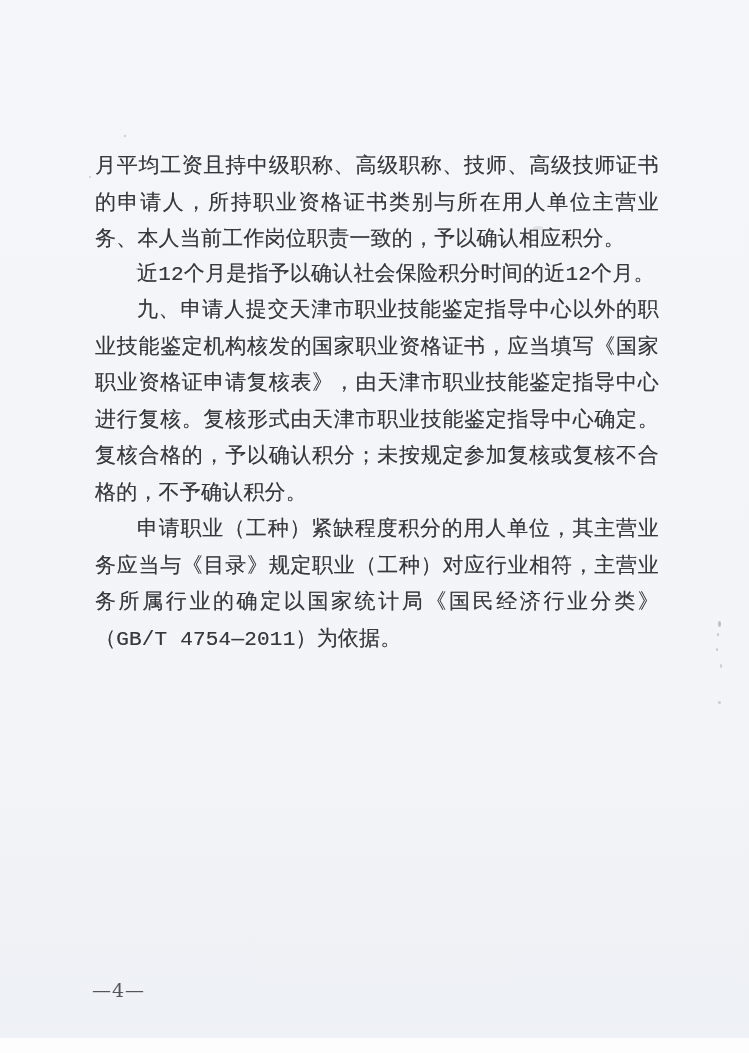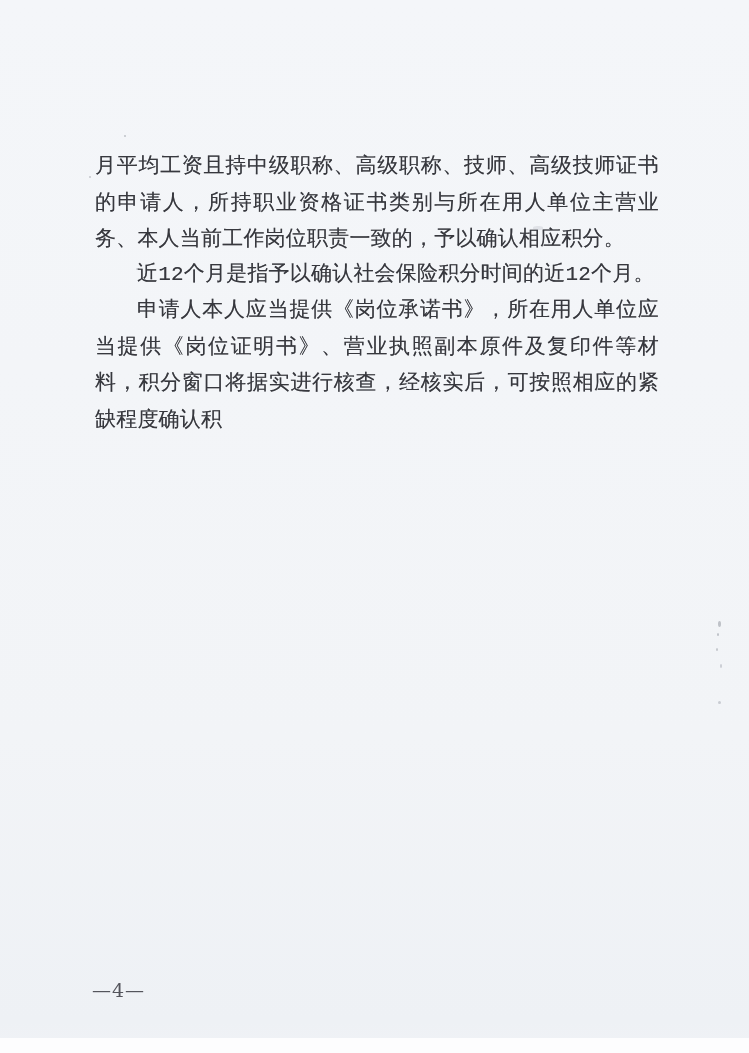--- a/index.html
+++ b/index.html
@@ -46,21 +46,22 @@
     .s9 { left: 717px; top: 633px; width: 2px; height: 3px; opacity: .5; }
   </style>
 </head>
 <body>
 
 <div class="page">
 
   <div class="textblock">
     <p>月平均工资且持中级职称、高级职称、技师、高级技师证书的申请人，所持职业资格证书类别与所在用人单位主营业务、本人当前工作岗位职责一致的，予以确认相应积分。</p>
     <p class="indent">近12个月是指予以确认社会保险积分时间的近12个月。</p>
-    <p class="indent">申请人本人应当提供《岗位承诺书》，所在用人单位应当提供《岗位证明书》、营业执照副本原件及复印件等材料，积分窗口将据实进行核查，经核实后，可按照相应的紧缺程度确认积</p>
+    <p class="indent">九、申请人提交天津市职业技能鉴定指导中心以外的职业技能鉴定机构核发的国家职业资格证书，应当填写《国家职业资格证申请复核表》，由天津市职业技能鉴定指导中心进行复核。复核形式由天津市职业技能鉴定指导中心确定。复核合格的，予以确认积分；未按规定参加复核或复核不合格的，不予确认积分。</p>
+    <p class="indent">申请职业（工种）紧缺程度积分的用人单位，其主营业务应当与《目录》规定职业（工种）对应行业相符，主营业务所属行业的确定以国家统计局《国民经济行业分类》（GB/T 4754—2011）为依据。</p>
   </div>
 
   <div class="footer">—4—</div>
 
   <span class="speck s1"></span>
   <span class="speck s2"></span>
   <span class="speck s3"></span>
   <span class="speck s4"></span>
   <span class="speck s5"></span>
   <span class="speck s6"></span>

